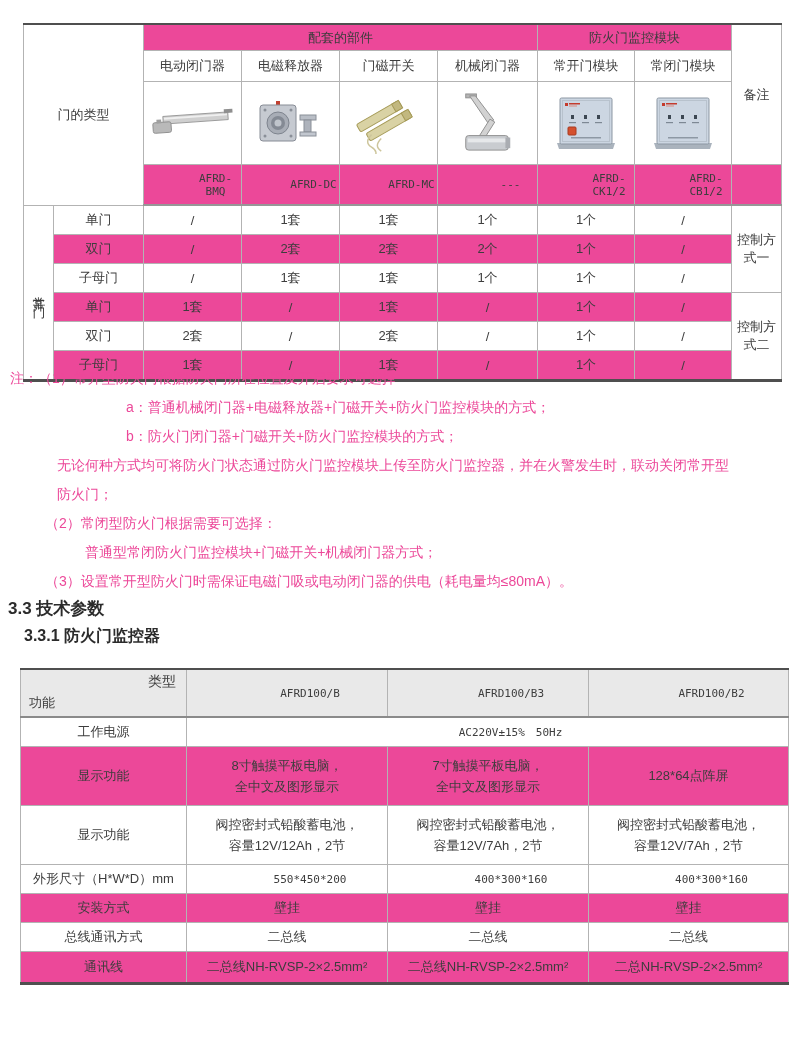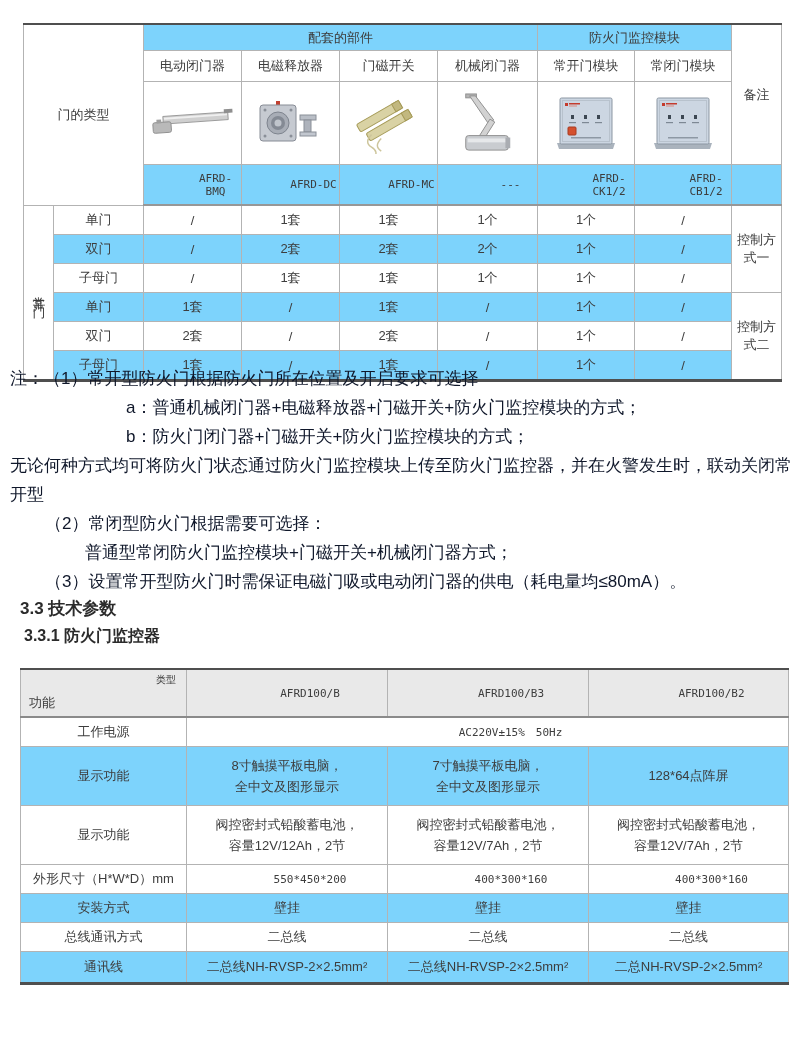--- a/index.html
+++ b/index.html
@@ -4,63 +4,63 @@
 <style>
   html,body{margin:0;padding:0;}
   body{
     width:800px;height:1051px;position:relative;background:#ffffff;
     font-family:"Liberation Sans","DejaVu Sans",sans-serif;color:#3d3d3d;
     -webkit-font-smoothing:antialiased;
   }
   table{border-collapse:collapse;table-layout:fixed;}
   td{border:1px solid #b3b3b3;text-align:center;vertical-align:middle;
      font-size:13px;padding:0 2px;overflow:hidden;color:#3d3d3d;}
-  .shade{background:#7dd3fc;}
+  .shade{background:#ec4899;}
   .mono{font-family:"DejaVu Sans Mono","Liberation Mono",monospace;font-size:11px;letter-spacing:0;padding-left:48px;}
   .pre{white-space:pre-line;line-height:21px;}
 
   
   .parts-table{position:absolute;left:23px;top:23px;width:758px;
     border-top:2px solid #4f4f4f;border-bottom:3px solid #4f4f4f;}
   .parts-table td{height:28px;}
   tr.pt-r1 td{height:25px;}
   tr.pt-r2 td{height:30px;}
   tr.pt-r3 td{height:82px;}
   tr.pt-r4 td{height:30px;border-bottom:2px solid #979797;}
   .vtext{writing-mode:vertical-lr;text-orientation:upright;margin:0 auto;
     letter-spacing:4px;line-height:16px;font-size:13px;}
   .img-cell svg{display:block;margin:0 auto;}
   .remark-merged{font-size:13px;line-height:18px;}
 
   
   .notes{position:absolute;left:10px;top:364px;width:784px;
-    font-size:17px;line-height:29px;color:#0f172a;}
+    font-size:14px;line-height:29px;color:#ec4899;}
   .ind-a{margin-left:116px;}   
-  .ind-m{}   
+  .ind-m{margin-left:47px;}   
   .ind-n{margin-left:35px;}   
   .ind-p{margin-left:75px;}   
 
   
-  .h33{position:absolute;left:20px;top:597px;font-size:17px;font-weight:bold;color:#2b2b2b;}
+  .h33{position:absolute;left:8px;top:597px;font-size:17px;font-weight:bold;color:#2b2b2b;}
   .h331{position:absolute;left:24px;top:626px;font-size:16px;font-weight:bold;color:#2b2b2b;}
 
   
   .spec-table{position:absolute;left:20px;top:668px;width:768px;
     border-top:2px solid #4f4f4f;border-bottom:3px solid #4f4f4f;}
   .spec-table td{height:28px;}
   tr.sp-head td{height:46px;border-bottom:2px solid #8a8a8a;background:#e9e9e9;}
   tr.sp-tall td{height:58px;}
   tr.sp-last td{height:30px;}
   .diag-cell{position:relative;
     background:
       linear-gradient(to bottom right,
         rgba(0,0,0,0) calc(50% - 0.8px), #9a9a9a calc(50% - 0.2px),
         #9a9a9a calc(50% + 0.2px), rgba(0,0,0,0) calc(50% + 0.8px)),
       #e9e9e9;}
-  .corner-top{position:absolute;top:3px;right:10px;font-size:10px;}
+  .corner-top{position:absolute;top:3px;right:10px;font-size:14px;}
   .corner-bottom{position:absolute;bottom:4px;left:8px;font-size:13px;}
 </style>
 </head>
 <body>
 
 <table class="parts-table">
   <colgroup>
     <col style="width:30px">
       <col style="width:90px">
     <col style="width:98px">
@@ -245,20 +245,21 @@
     <td class="shade">/</td>
   </tr>
 </tbody>
   </table>
 
 <div class="notes">
   <div>注：（1）常开型防火门根据防火门所在位置及开启要求可选择</div>
   <div class="ind-a">a：普通机械闭门器+电磁释放器+门磁开关+防火门监控模块的方式；</div>
   <div class="ind-a">b：防火门闭门器+门磁开关+防火门监控模块的方式；</div>
   <div class="ind-m">无论何种方式均可将防火门状态通过防火门监控模块上传至防火门监控器，并在火警发生时，联动关闭常开型</div>
+  <div class="ind-m">防火门；</div>
   <div class="ind-n">（2）常闭型防火门根据需要可选择：</div>
   <div class="ind-p">普通型常闭防火门监控模块+门磁开关+机械闭门器方式；</div>
   <div class="ind-n">（3）设置常开型防火门时需保证电磁门吸或电动闭门器的供电（耗电量均≤80mA）。</div>
 </div>
 
 <div class="h33">3.3 技术参数</div>
 <div class="h331">3.3.1 防火门监控器</div>
 
 <table class="spec-table">
   <colgroup>

